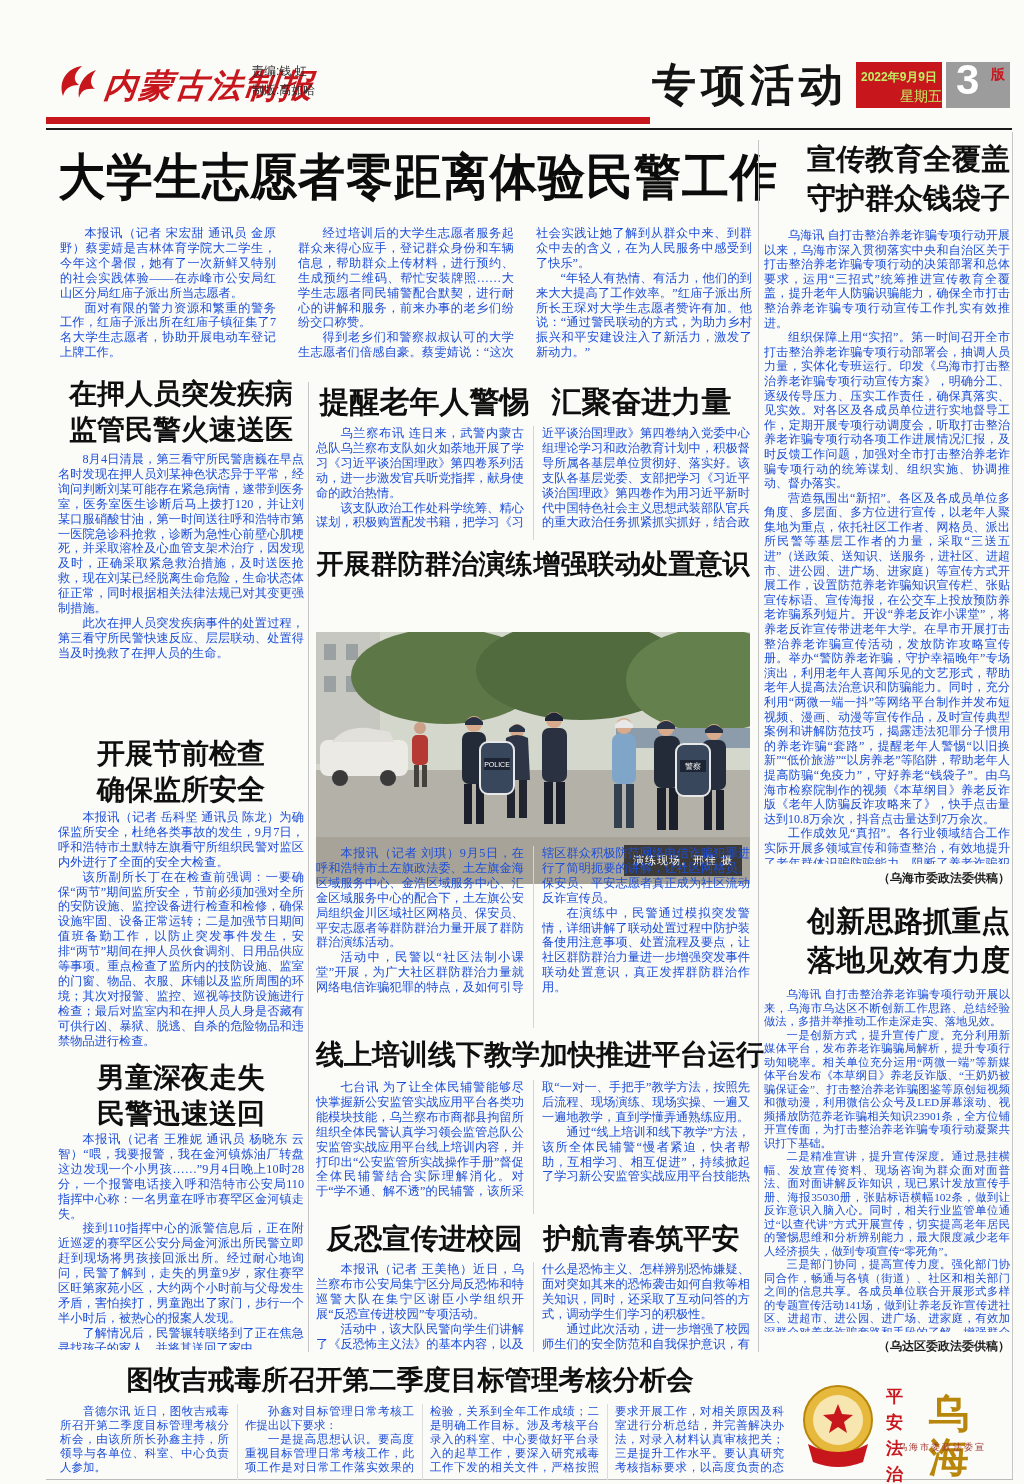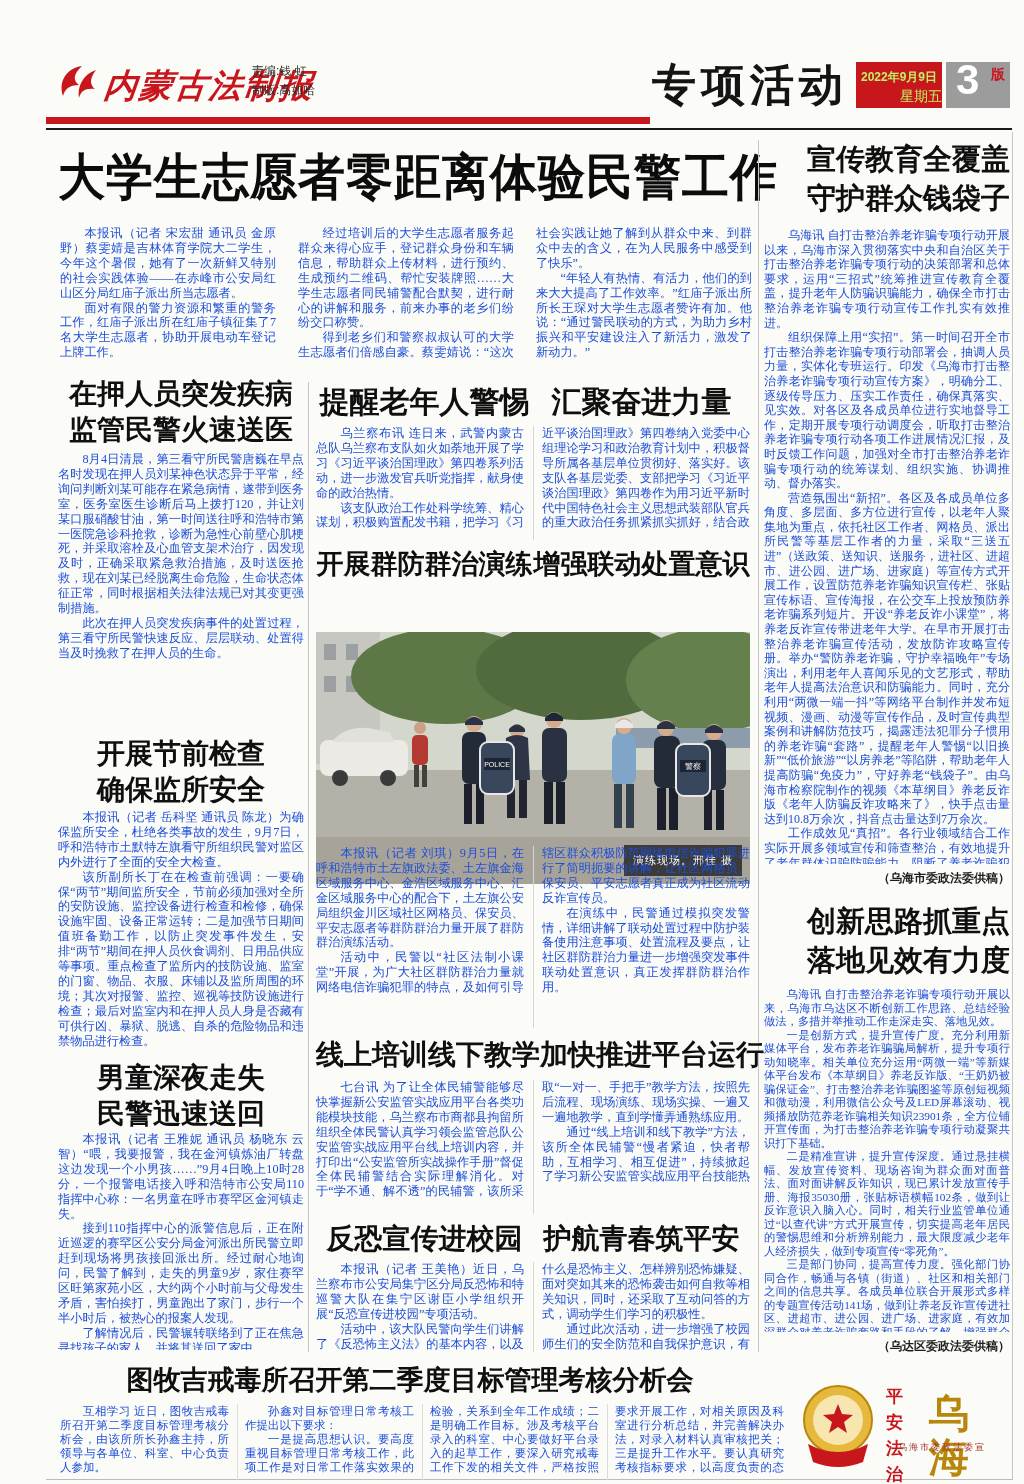--- a/index.html
+++ b/index.html
@@ -277,21 +277,21 @@
         <p class="para">一是创新方式，提升宣传广度。充分利用新媒体平台，发布养老诈骗骗局解析，提升专项行动知晓率。相关单位充分运用“两微一端”等新媒体平台发布《本草纲目》养老反诈版、“王奶奶被骗保证金”、打击整治养老诈骗图鉴等原创短视频和微动漫，利用微信公众号及LED屏幕滚动、视频播放防范养老诈骗相关知识23901条，全方位铺开宣传面，为打击整治养老诈骗专项行动凝聚共识打下基础。</p>
         <p class="para">二是精准宣讲，提升宣传深度。通过悬挂横幅、发放宣传资料、现场咨询为群众面对面普法、面对面讲解反诈知识，现已累计发放宣传手册、海报35030册，张贴标语横幅102条，做到让反诈意识入脑入心。同时，相关行业监管单位通过“以查代讲”方式开展宣传，切实提高老年居民的警惕思维和分析辨别能力，最大限度减少老年人经济损失，做到专项宣传“零死角”。</p>
         <p class="para">三是部门协同，提高宣传力度。强化部门协同合作，畅通与各镇（街道）、社区和相关部门之间的信息共享。各成员单位联合开展形式多样的专题宣传活动141场，做到让养老反诈宣传进社区、进超市、进公园、进广场、进家庭，有效加深群众对养老诈骗套路和手段的了解，增强群众的风险意识，提升风险防范能力。</p>
       </div>
   </div>
   <div class="abs byline" style="left:764px;top:1336px;width:246px;font-size:12px;">（乌达区委政法委供稿）</div>
 
   <div class="abs art-title serifT" style="left:60px;top:1362px;width:700px;font-size:27px;">图牧吉戒毒所召开第二季度目标管理考核分析会</div>
   <div class="abs body-text cols4" style="left:60px;top:1404px;width:724px;height:76px;font-size:11.5px;line-height:14px;">
     <div>
-        <p class="para">互相学习 近日，图牧吉戒毒所召开第二季度目标管理考核分析会，由该所所长孙鑫主持，所领导与各单位、科室、中心负责人参加。</p>
+        <p class="para">音德尔讯 近日，图牧吉戒毒所召开第二季度目标管理考核分析会，由该所所长孙鑫主持，所领导与各单位、科室、中心负责人参加。</p>
         <p class="para">孙鑫对目标管理日常考核工作提出以下要求：</p>
         <p class="para">一是提高思想认识。要高度重视目标管理日常考核工作，此项工作是对日常工作落实效果的检验，关系到全年工作成绩；二是明确工作目标。涉及考核平台录入的科室、中心要做好平台录入的起草工作，要深入研究戒毒工作下发的相关文件，严格按照要求开展工作，对相关原因及科室进行分析总结，并完善解决办法，对录入材料认真审核把关；三是提升工作水平。要认真研究考核指标要求，以高度负责的态度对待每一条指标；四是强化工作落实。要对照第三季度考核指标，查漏补缺，没有开展的工作要及时开展；涉及考核指标的相关单位、科室、中心要协调联动，不仅要守住每一个位置，同时要形成工作合力，确保各项考核指标落到实处。</p>
       </div>
   </div>
 
   <div class="abs" style="left:798px;top:1382px;width:212px;height:98px;">
     <svg class="abs" style="left:0;top:0;" width="80" height="92" viewBox="0 0 80 92">
       <circle cx="40" cy="38" r="34" fill="#e6b93c" stroke="#b8860b" stroke-width="2"></circle>
       <circle cx="40" cy="38" r="25" fill="#f7e6b0"></circle>
       <path d="M40 22 L44 32 L55 33 L46 40 L49 51 L40 45 L31 51 L34 40 L25 33 L36 32 Z" fill="#c8161d"></path>

